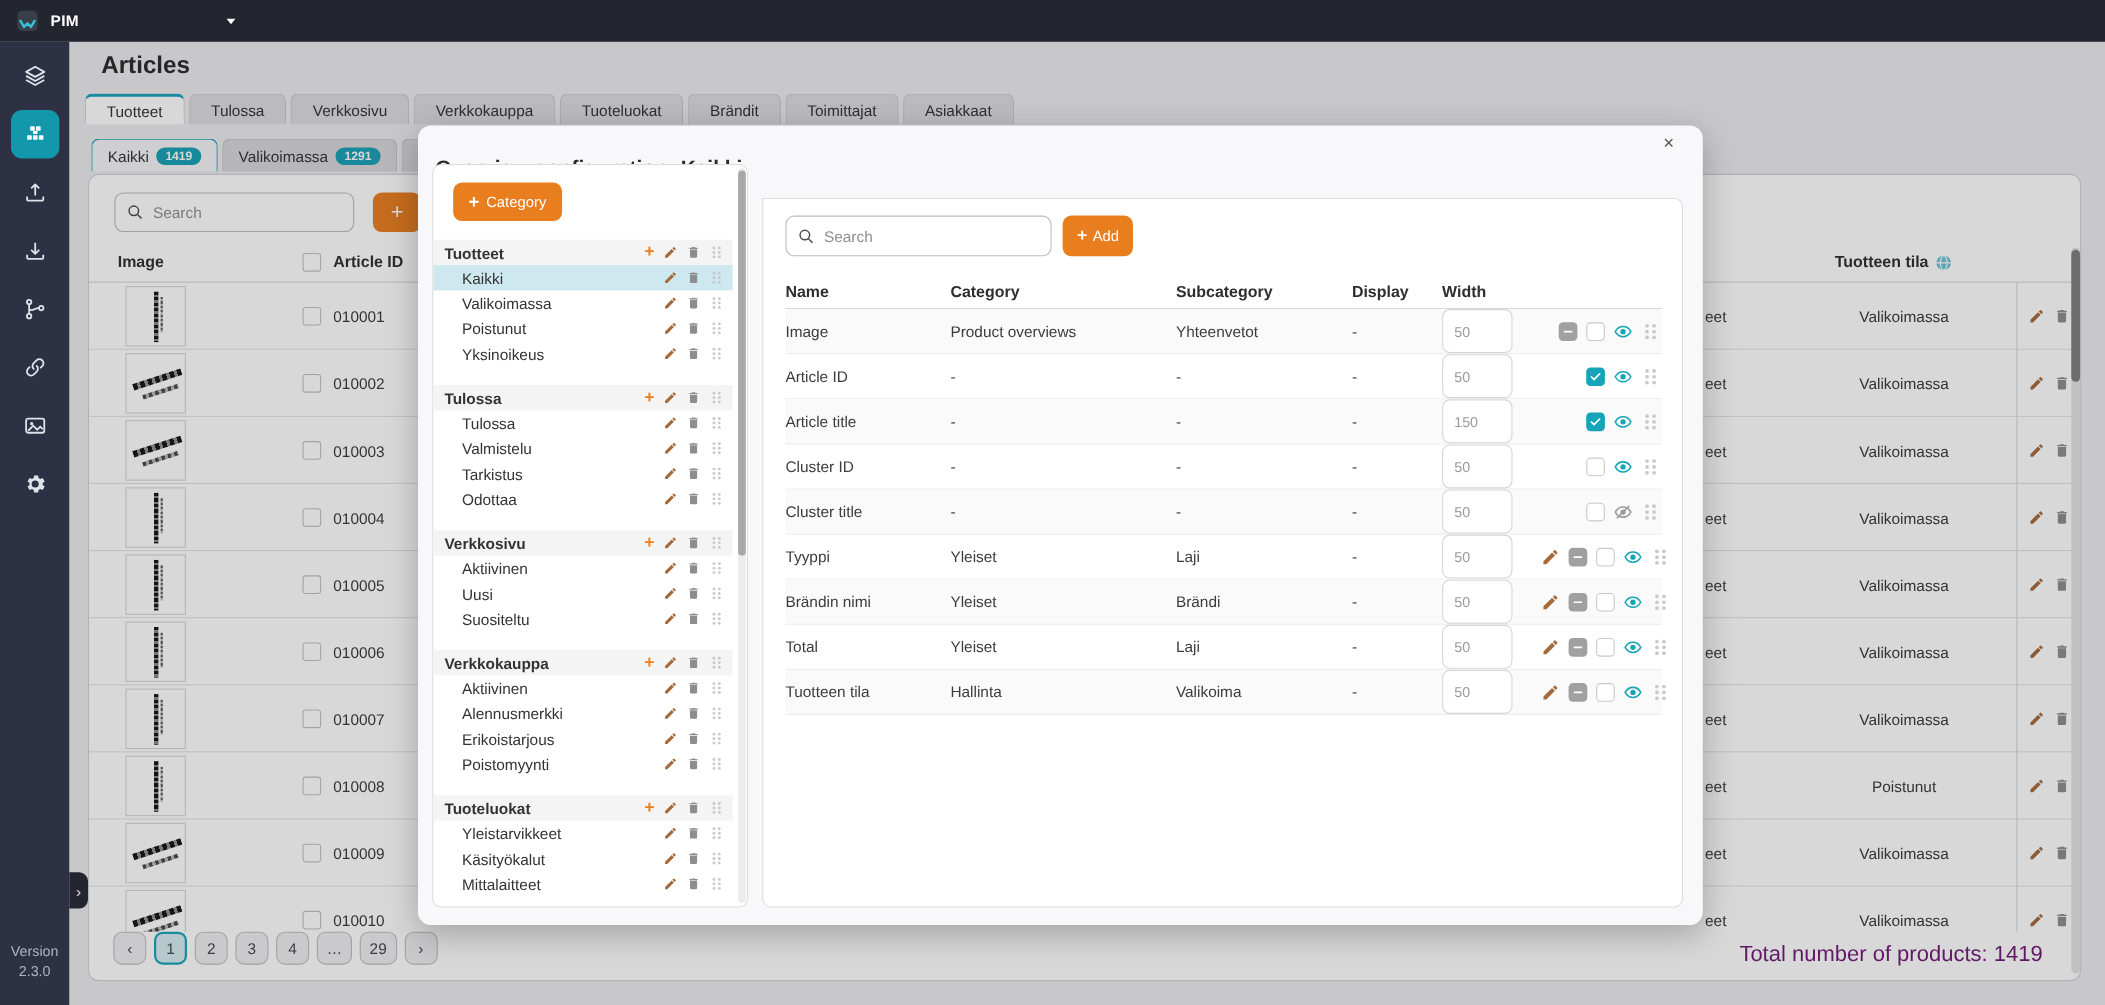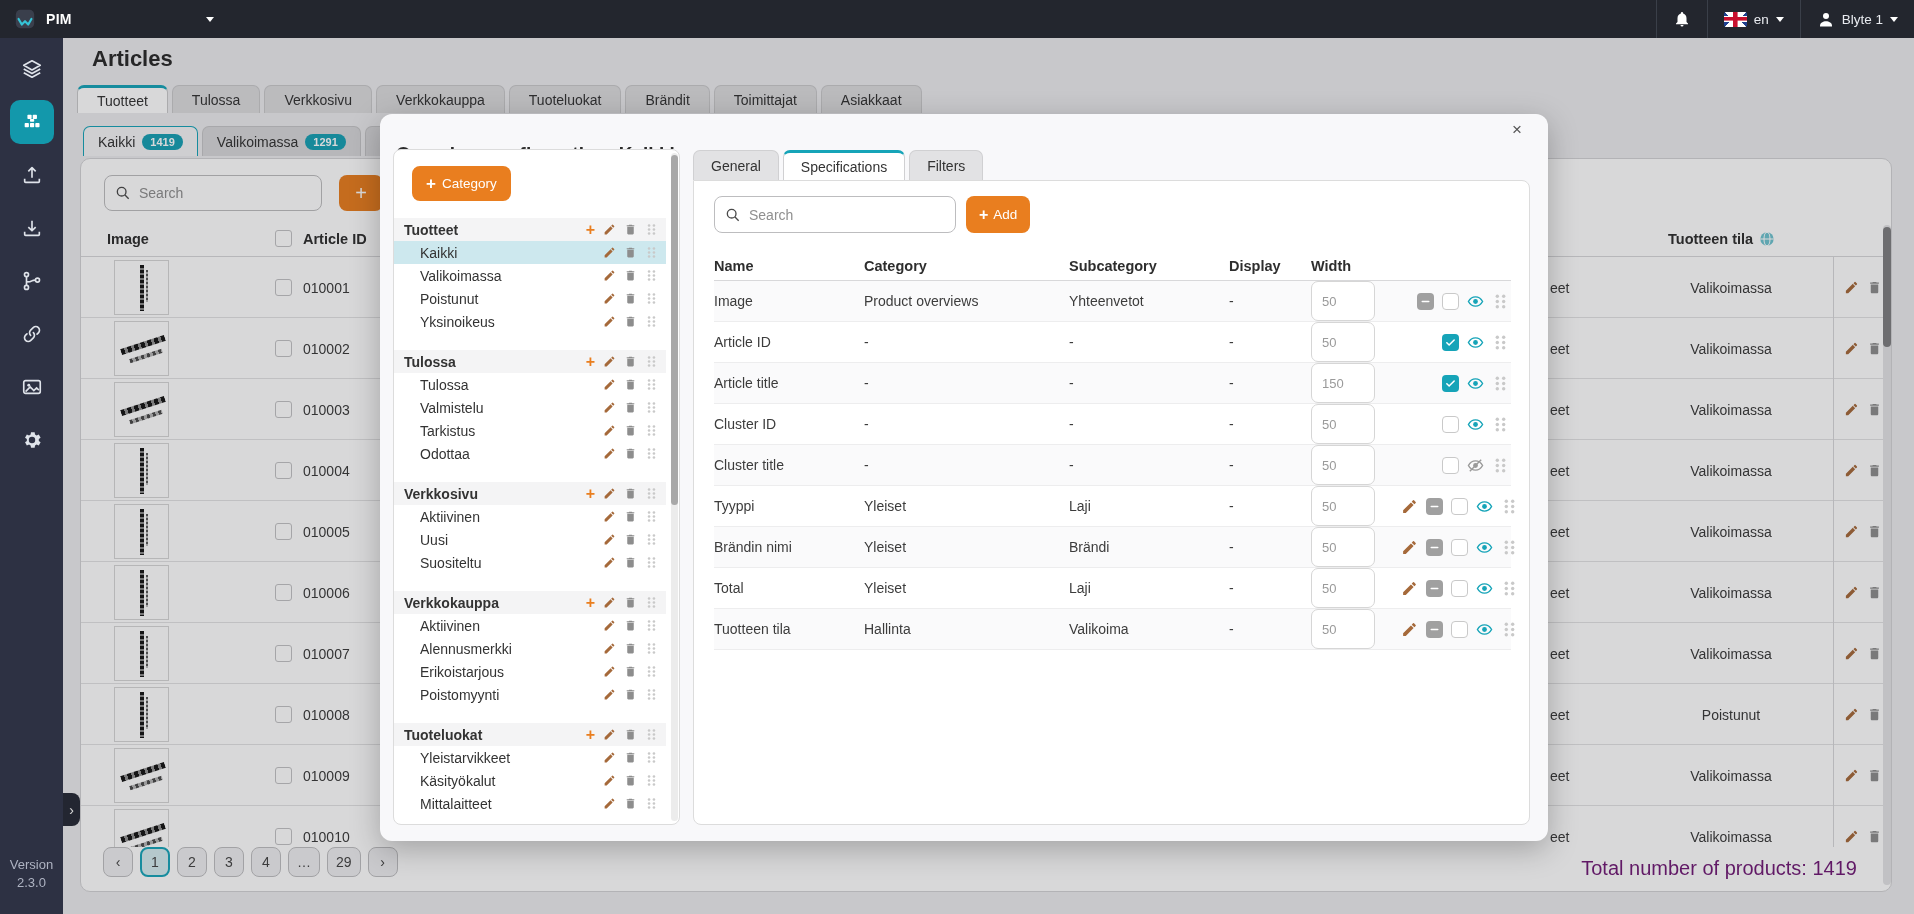--- a/index.html
+++ b/index.html
@@ -170,40 +170,20 @@
 
 <div class="topbar">
   <div class="brand">
     <svg width="22" height="22" viewBox="0 0 24 24">
       <rect x="2" y="2" width="20" height="20" rx="5" fill="#3a3f4c"></rect>
       <path d="M5 12l3.5 6 3.5-3.5L15.5 18 19 12" fill="none" stroke="#35c4d7" stroke-width="2.4" stroke-linecap="round" stroke-linejoin="round"></path>
     </svg>
     <span class="brand-name">PIM</span>
   </div>
   <span class="caret" style="margin-left:0px"></span>
-  <div class="top-right">
-    <div class="top-seg">
-      <svg width="18" height="18" viewBox="0 0 24 24">
-        <path fill="#fff" d="M12 22a2 2 0 0 0 2-2h-4a2 2 0 0 0 2 2zm6-6v-5c0-3.1-1.6-5.6-4.5-6.3V4a1.5 1.5 0 0 0-3 0v.7C7.6 5.4 6 7.9 6 11v5l-2 2v1h16v-1l-2-2z"></path>
-      </svg>
-    </div>
-    <div class="top-seg">
-      <span class="flag"></span>
-      <span class="top-label">en</span>
-      <span class="caret"></span>
-    </div>
-    <div class="top-seg">
-      <svg width="18" height="18" viewBox="0 0 24 24">
-        <circle cx="12" cy="8" r="4" fill="#fff"></circle>
-          <path fill="#fff" d="M4 21c0-4 4-6 8-6s8 2 8 6v1H4z"></path>
-      </svg>
-      <span class="top-label">Blyte 1</span>
-      <span class="caret"></span>
-    </div>
-  </div>
 </div>
 
 <div class="sidebar">
   <div id="side-icons">
       <div class="side-icon">
         <svg viewBox="0 0 24 24">
           <path d="M12 3 3 8l9 5 9-5-9-5z" fill="none" stroke="#dfe3ea" stroke-width="1.8" stroke-linejoin="round"></path>
           <path d="M3 12l9 5 9-5M3 16l9 5 9-5" fill="none" stroke="#dfe3ea" stroke-width="1.8" stroke-linejoin="round"></path>
         </svg>
       </div>
@@ -1150,25 +1130,20 @@
               </svg>
             </span>
           </span>
         </div>
       </div>
     <div class="cat-scroll">
         <div class="cat-thumb"></div>
       </div>
   </div>
 
-  <div class="mtabs" id="modal-tabs">
-      <div class="mtab">General</div>
-      <div class="mtab active">Specifications</div>
-      <div class="mtab">Filters</div>
-    </div>
 
   <div class="spec-panel">
     <div class="searchbox">
       <svg width="16" height="16" viewBox="0 0 24 24">
         <circle cx="10" cy="10" r="6.5" fill="none" stroke="#4a4a4a" stroke-width="2"></circle>
         <line x1="15" y1="15" x2="20.5" y2="20.5" stroke="#4a4a4a" stroke-width="2"></line>
       </svg>
       <input placeholder="Search" style="">
     </div>
     <div class="add-btn">

